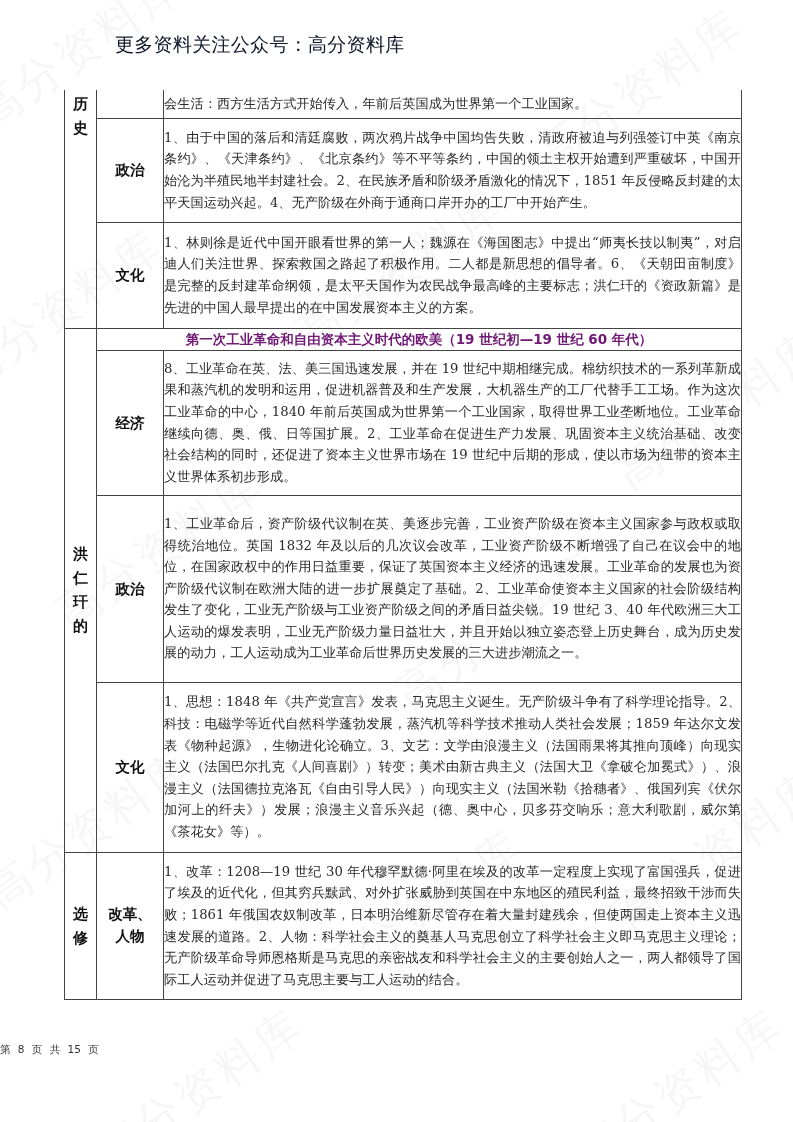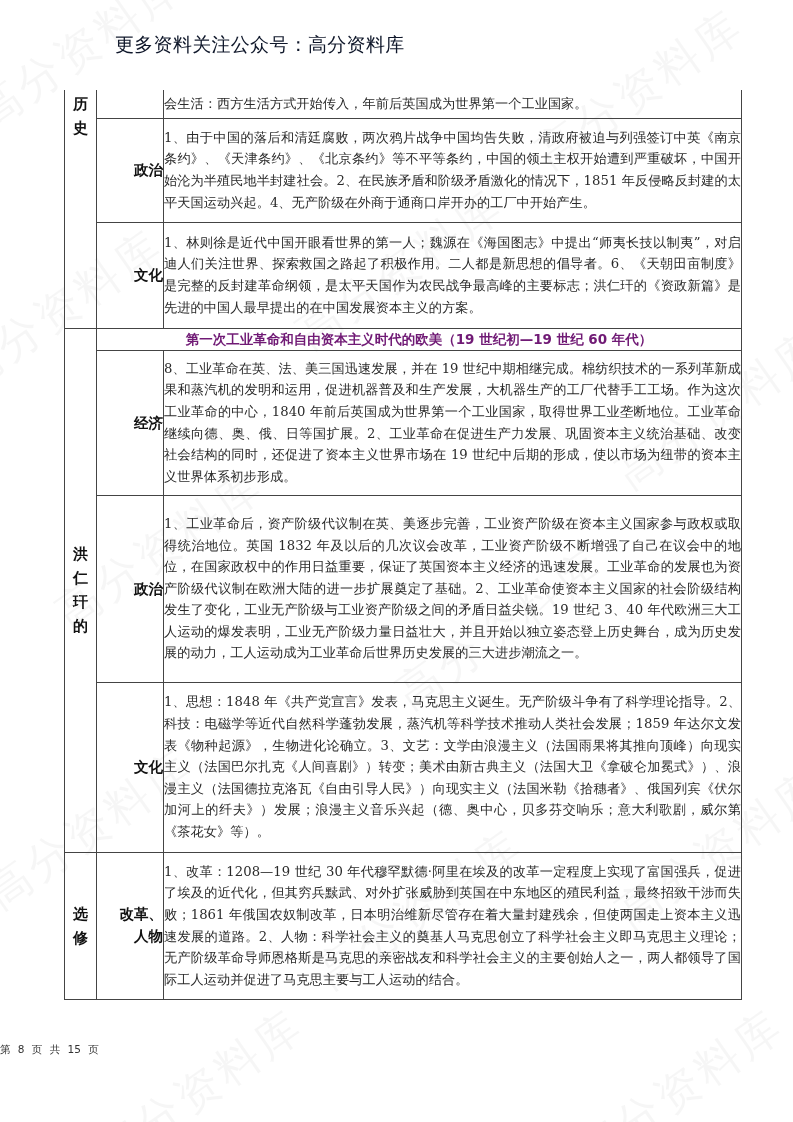--- a/index.html
+++ b/index.html
@@ -23,21 +23,21 @@
     border: 1px solid #444; padding: 0; vertical-align: middle;
   }
   table.main tr.top-row td { border-top: none; }
   td.section {
     width: 31px; text-align: center; font-family: "DejaVu Sans", sans-serif; font-weight: bold;
     font-size: 15px; line-height: 24px; color: #111;
   }
   td.section.top { vertical-align: top; padding-top: 2px; }
   td.section .vert { display: inline-block; width: 16px; word-break: break-all; }
   td.cat {
-    width: 66px; text-align: right; font-family: "DejaVu Sans", sans-serif; font-weight: bold;
+    width: 66px; text-align: center; font-family: "DejaVu Sans", sans-serif; font-weight: bold;
     font-size: 14.5px; color: #111; line-height: 22px;
   }
   td.content {
     padding: 1px 5px 1px 7px; font-size: 13.2px; line-height: 21.6px; color: #2a2a2a;
     text-align: justify; letter-spacing: 0.05px;
   }
   td.heading {
     text-align: center; font-family: "DejaVu Sans", sans-serif; font-weight: bold; font-size: 13.5px;
     line-height: 21px; color: #701a75; padding: 0;
   }

